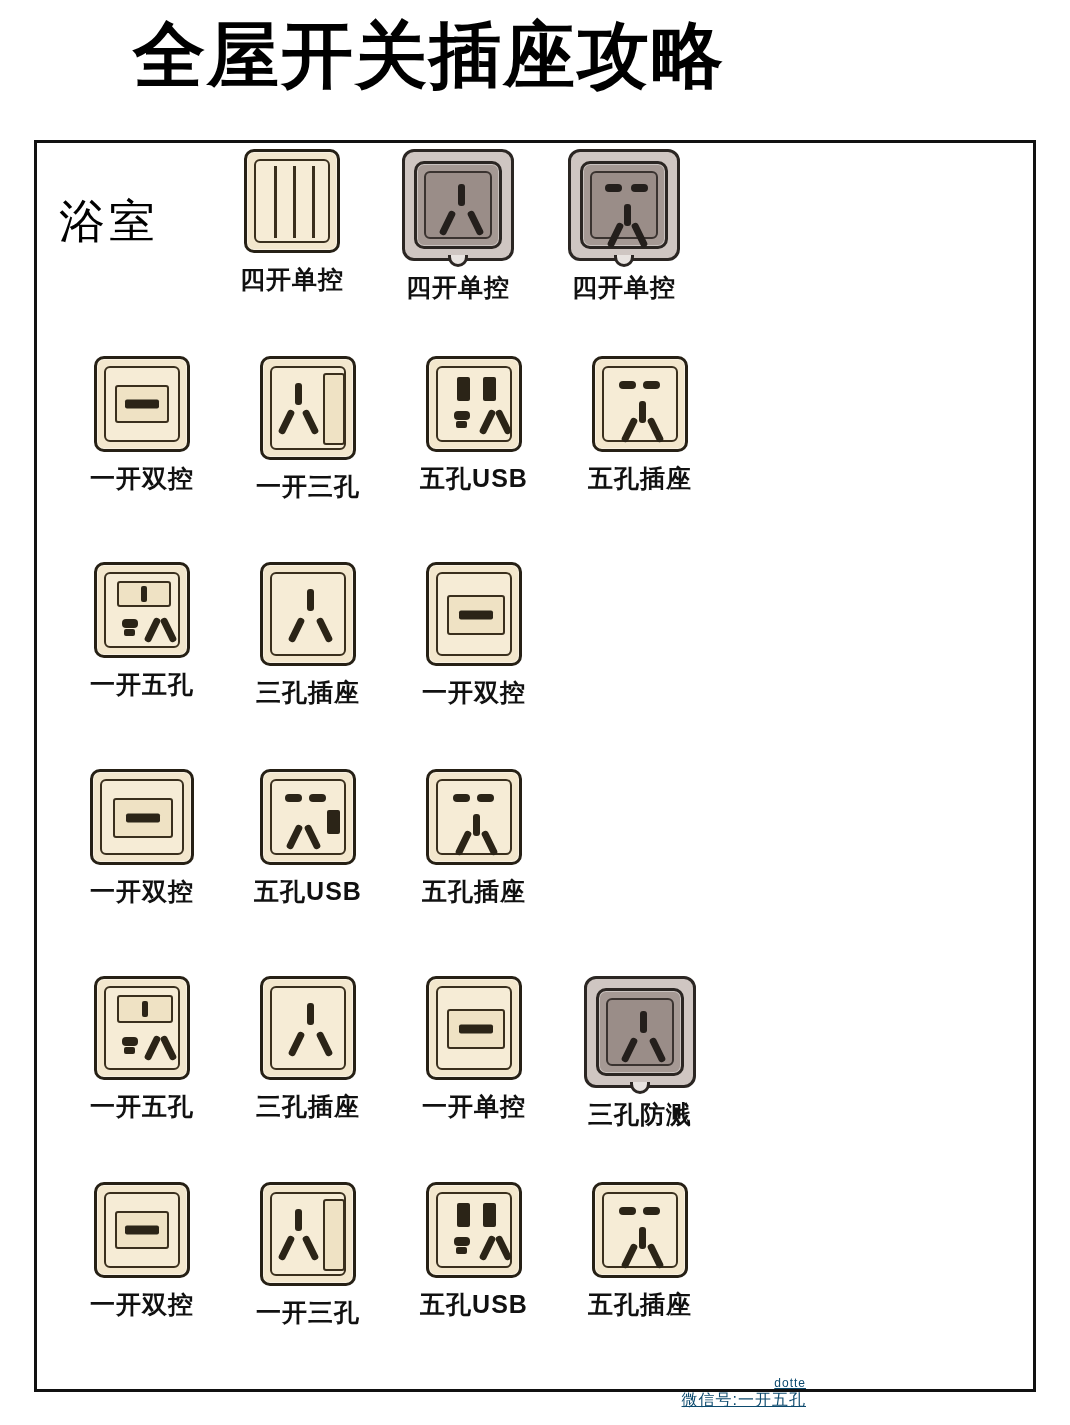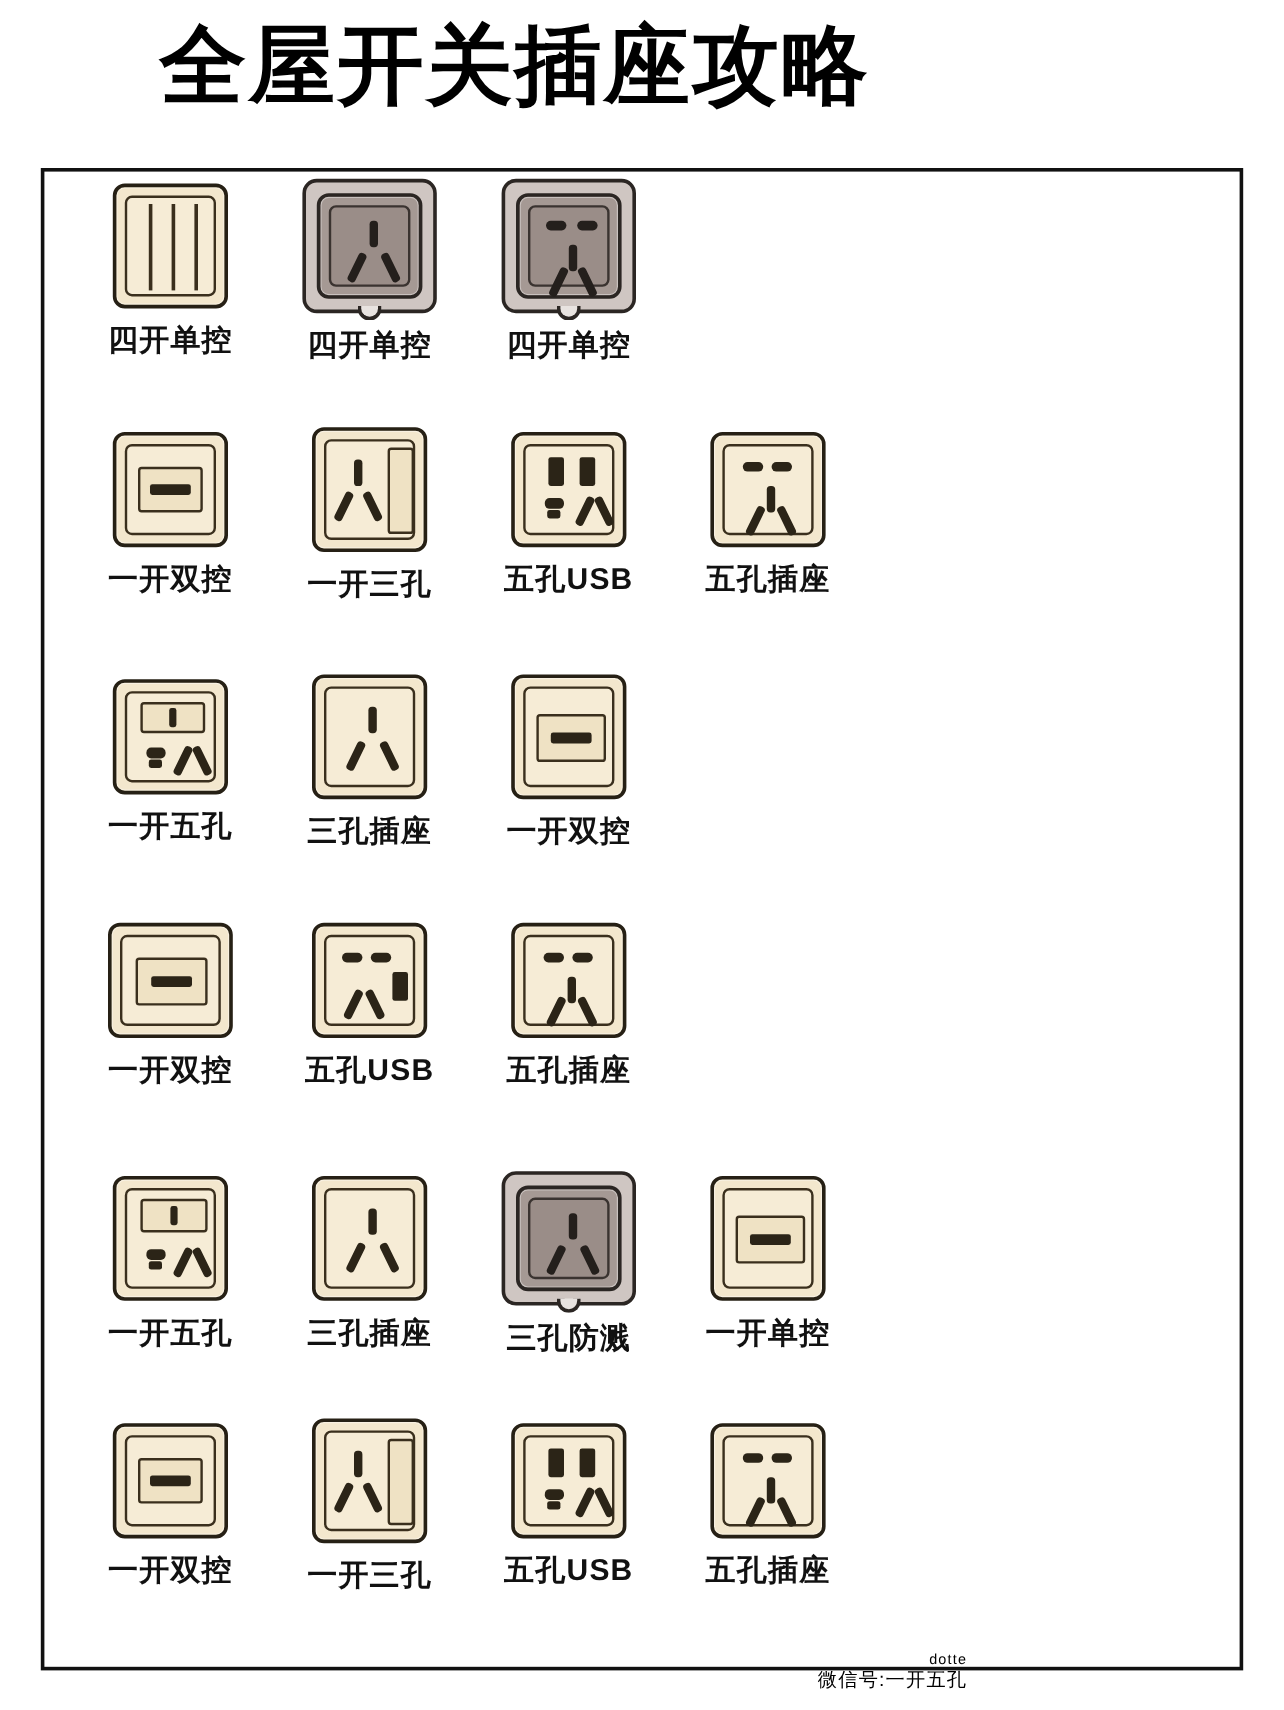--- a/index.html
+++ b/index.html
@@ -53,21 +53,21 @@
     font-size: 46px;
     font-weight: 500;
     color: #000;
     letter-spacing: 4px;
     padding-top: 42px;
     text-align: left;
   }
   .items {
     display: flex;
     flex: 1 1 auto;
-    align-items: center;
+    align-items: flex-start;
     gap: 0px;
   }
   .item {
     width: 166px;
     display: flex;
     flex-direction: column;
     align-items: center;
   }
   .item-caption {
     margin-top: 10px;
@@ -187,37 +187,39 @@
   .sep {
     position: absolute;
     background: #3a2f1d;
   }
 
   .watermark {
     position: absolute;
     right: 52px;
     bottom: 14px;
     font-size: 16px;
-    color: #000000;
+    color: #0c4a6e;
     letter-spacing: 1px;
     font-family: "Liberation Sans", sans-serif;
+    text-decoration: underline;
   }
   .watermark .small { font-size: 12px; display: block; text-align: right; }
 </style>
 </head>
 <body>
 
 <div id="page">
 
   <div class="title">全屋开关插座攻略</div>
 
   <div class="frame">
     <div class="rows">
 
       <div class="row">
+        <div class="row-label">浴室</div>
         <div class="items">
 
           <div class="item">
             <div class="plate tall">
               <div class="inner"></div>
               <div class="sep" style="left:27px; top:14px; width:2.5px; height:72px;"></div>
               <div class="sep" style="left:46px; top:14px; width:2.5px; height:72px;"></div>
               <div class="sep" style="left:65px; top:14px; width:2.5px; height:72px;"></div>
             </div>
             <div class="item-caption">四开单控</div>
@@ -407,42 +409,42 @@
             <div class="plate tall">
               <div class="inner"></div>
               <div class="pin ground" style="left:44px; top:24px;"></div>
               <div class="pin v-left" style="left:30px; top:52px;"></div>
               <div class="pin v-right" style="left:58px; top:52px;"></div>
             </div>
             <div class="item-caption">三孔插座</div>
           </div>
 
           <div class="item">
+            <div class="plate tall">
+              <div class="inner"></div>
+              <div class="rocker" style="left:18px; top:30px; width:58px; height:40px;">
+                <div class="bar"></div>
+              </div>
+            </div>
+            <div class="item-caption">一开单控</div>
+          </div>
+
+          <div class="item">
             <div class="ring-outer">
               <div class="plate grey">
                 <div class="inner"></div>
                 <div class="pin ground" style="left:41px; top:20px;"></div>
                 <div class="pin v-left" style="left:27px; top:46px;"></div>
                 <div class="pin v-right" style="left:55px; top:46px;"></div>
               </div>
               <div class="tab"></div>
             </div>
             <div class="item-caption">三孔防溅</div>
           </div>
 
-          <div class="item">
-            <div class="plate tall">
-              <div class="inner"></div>
-              <div class="rocker" style="left:18px; top:30px; width:58px; height:40px;">
-                <div class="bar"></div>
-              </div>
-            </div>
-            <div class="item-caption">一开单控</div>
-          </div>
-
         </div>
       </div>
 
       <div class="row">
         <div class="items">
 
           <div class="item">
             <div class="plate">
               <div class="inner"></div>
               <div class="rocker" style="left:18px; top:26px; width:54px; height:38px;">

